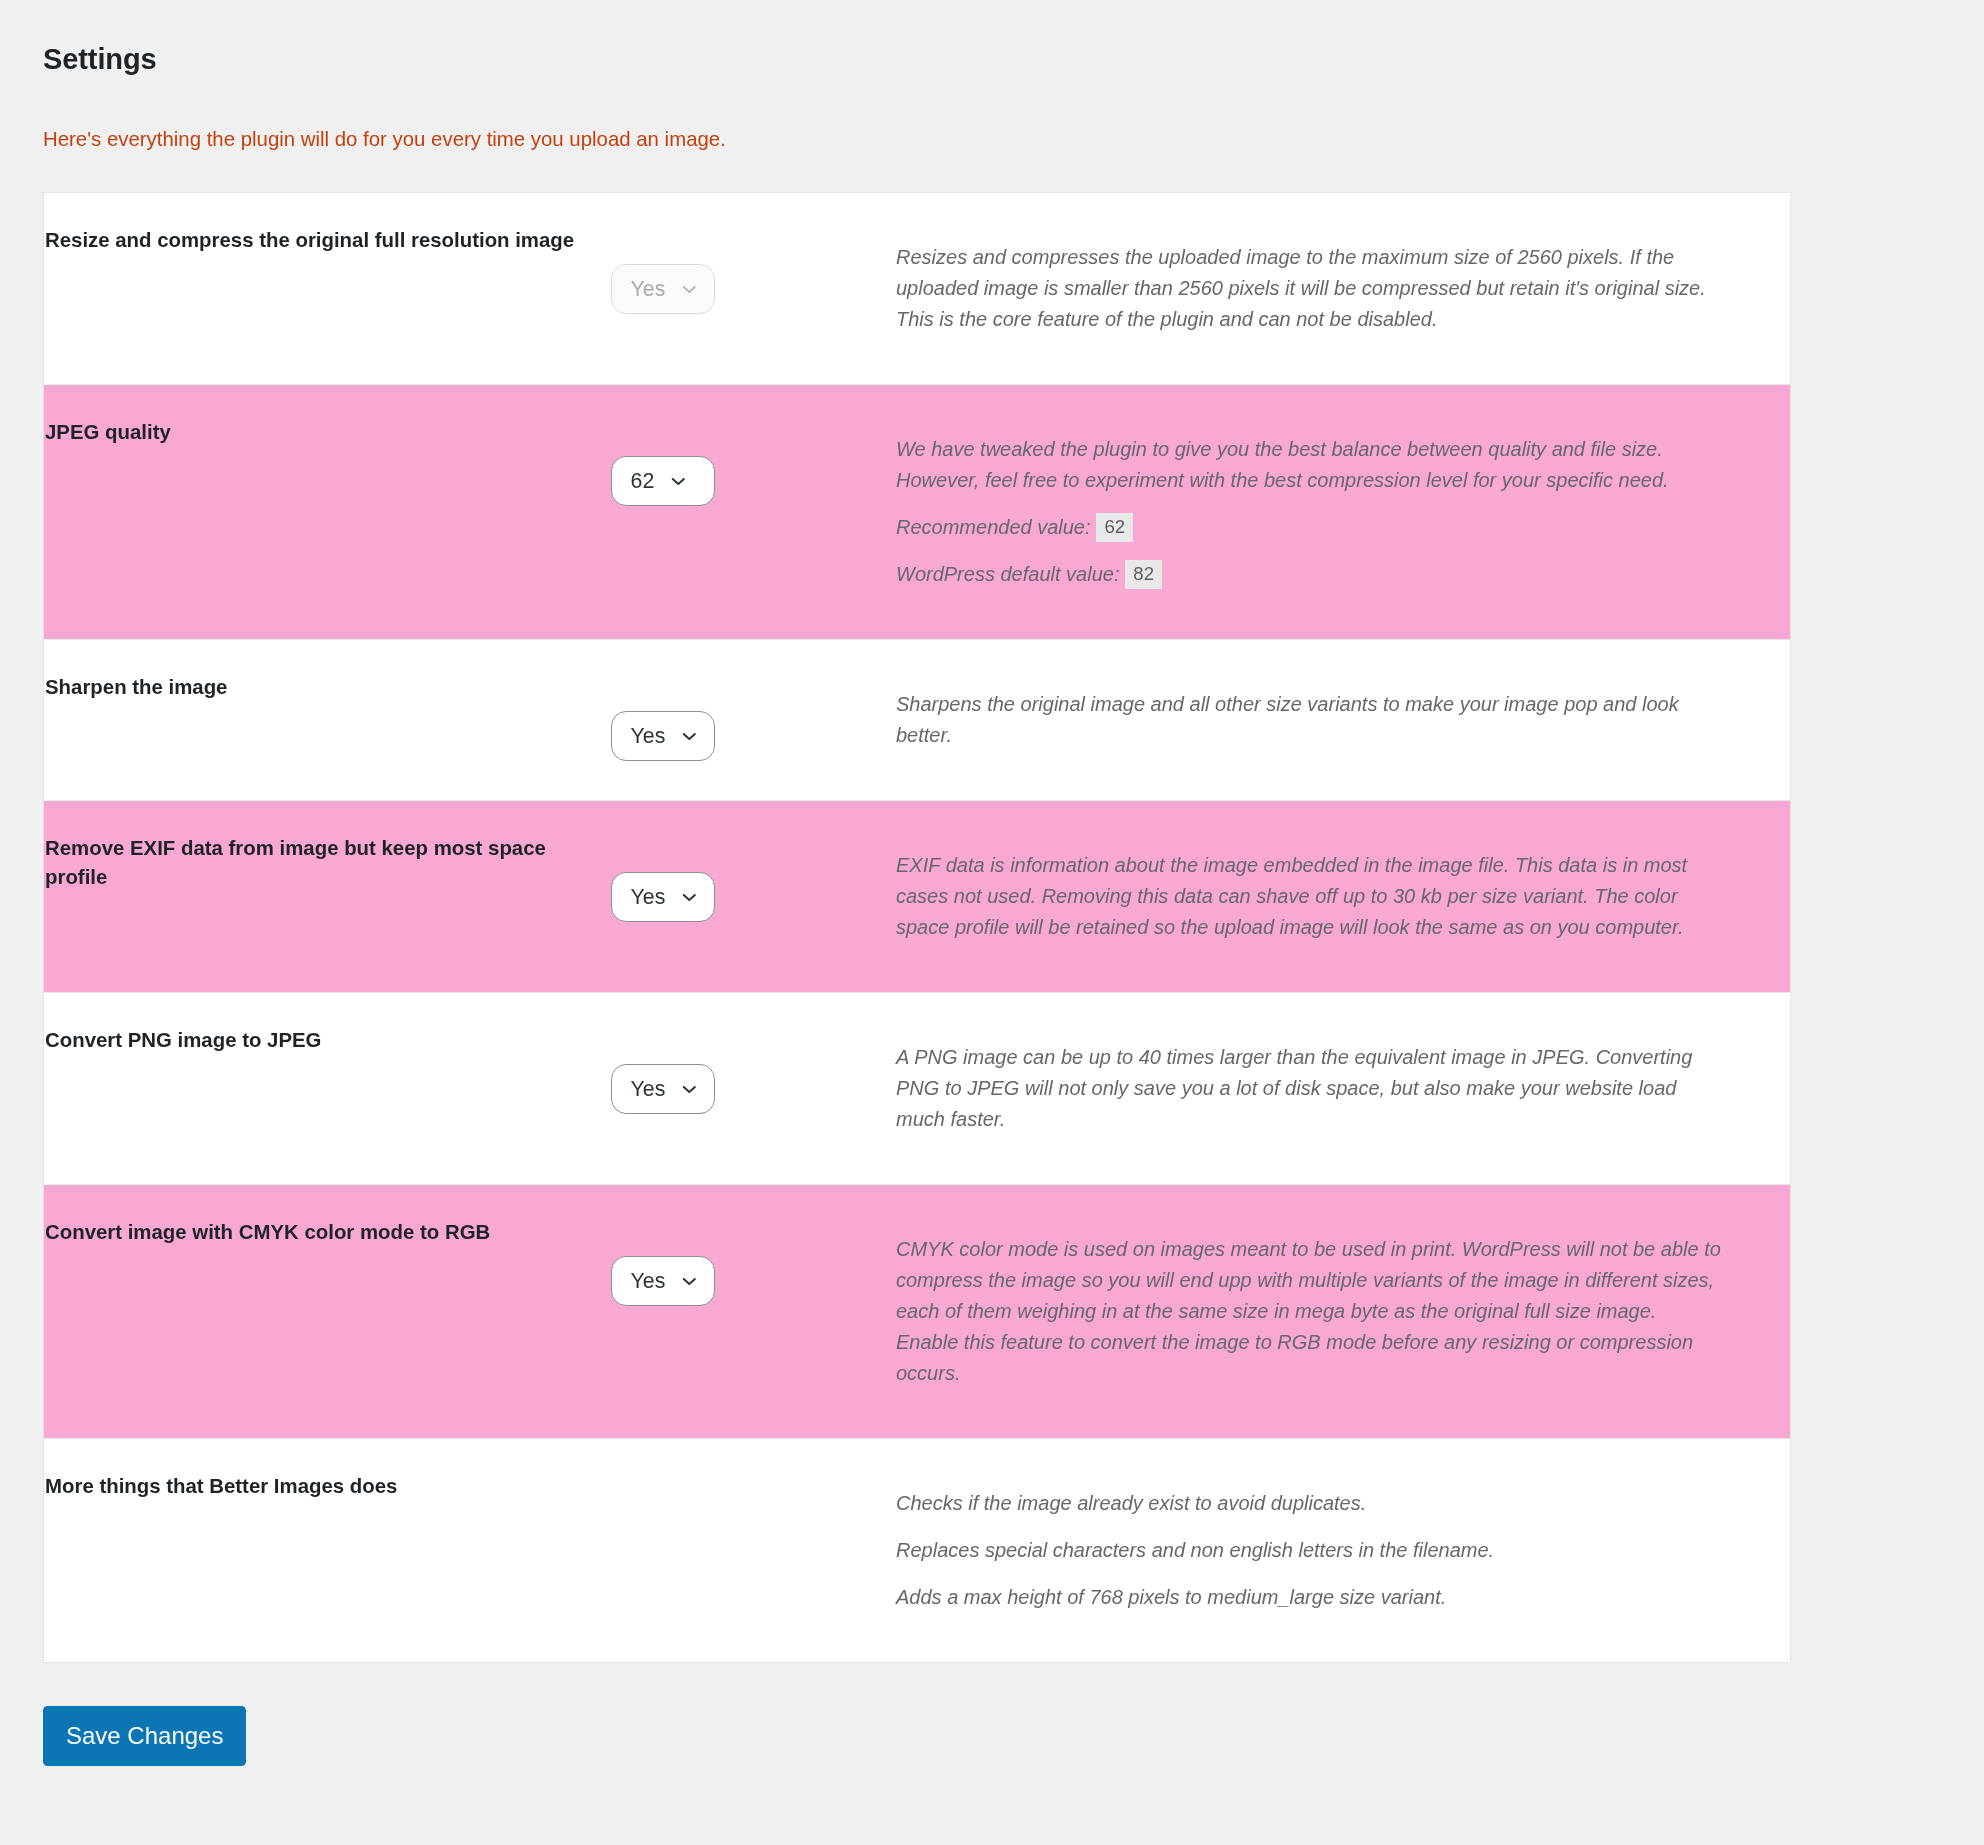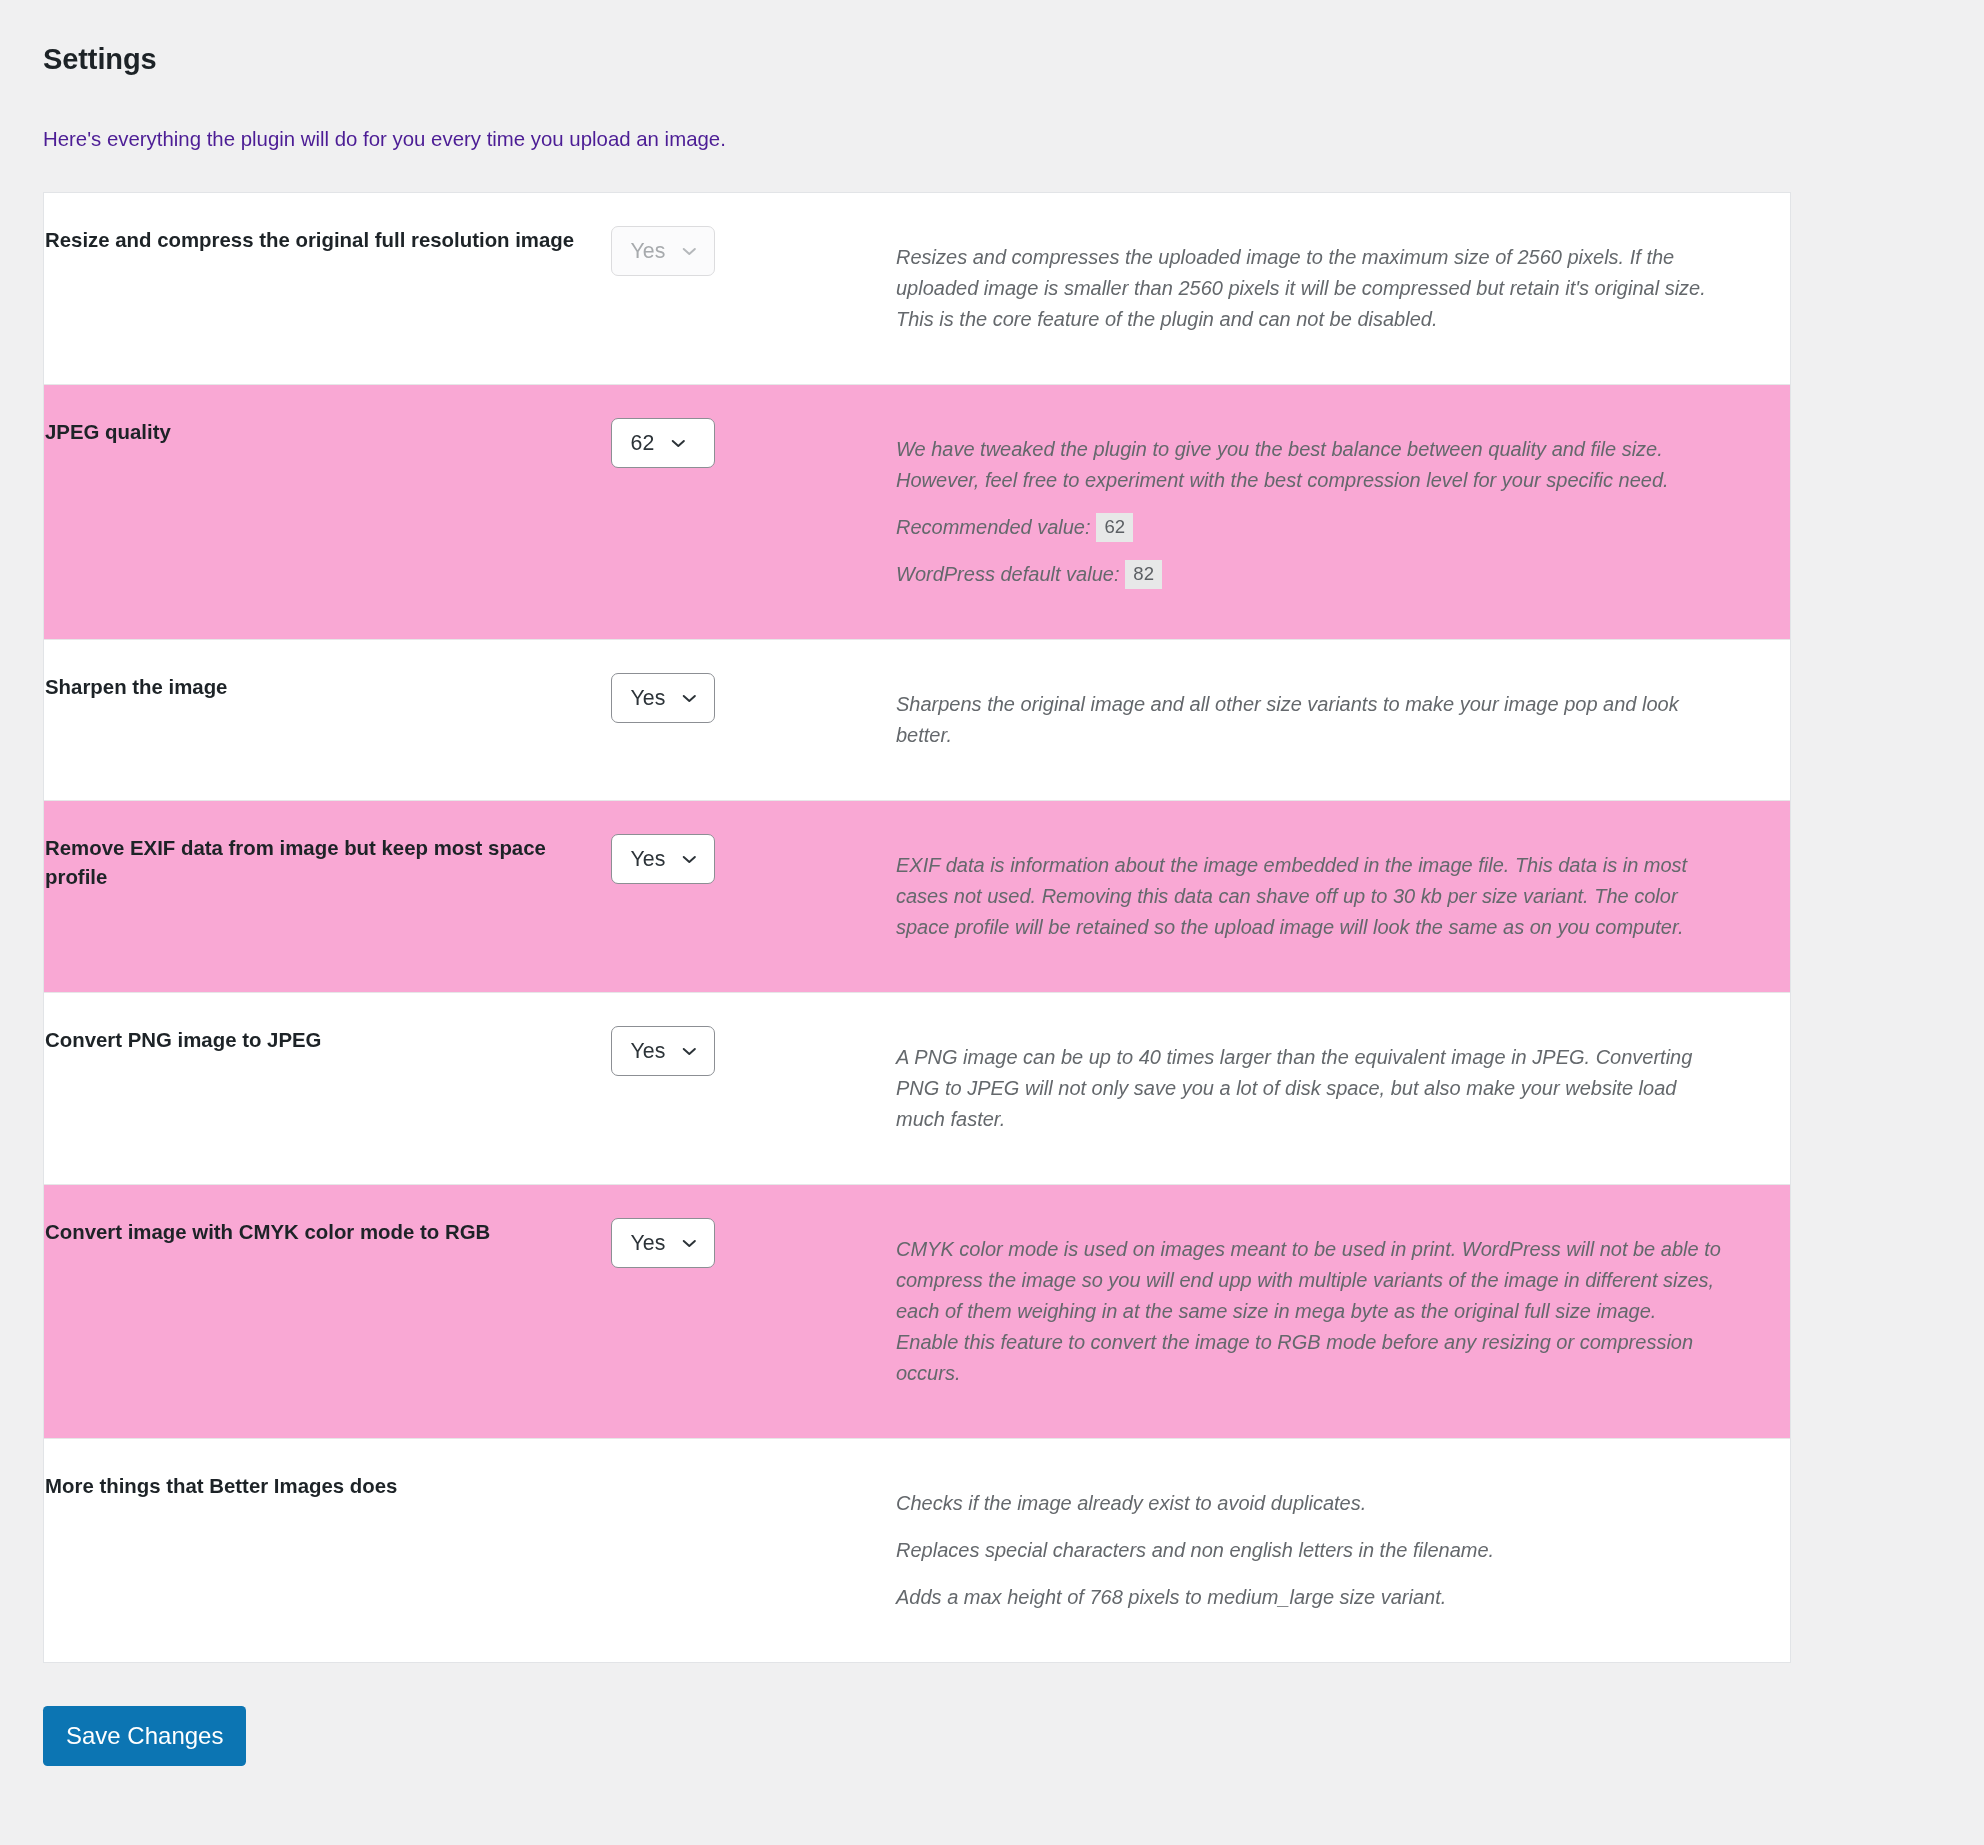--- a/index.html
+++ b/index.html
@@ -24,21 +24,21 @@
   .page-title {
     font-size: 29px;
     font-weight: bold;
     color: #1d2327;
     margin: 0 0 0 0;
     line-height: 1.3;
     letter-spacing: -0.1px;
   }
   .page-subtitle {
     font-size: 20.4px;
-    color: #4c1d95;
+    color: #c2410c;
     margin: 46px 0 0 0;
     line-height: 1.4;
   }
 
   
   .settings-card {
     margin-top: 39px;
     border: 0.9px solid #e2e4e7;
     background: #ffffff;
   }
@@ -81,28 +81,29 @@
   .cell-desc p + p { margin-top: 0px; }
 
   
   .select {
     display: inline-flex;
     align-items: center;
     gap: 15px;
     height: 50px;
     padding: 0 15px 0 18.6px;
     border: 0.9px solid #8c8f94;
-    border-radius: 7px;
+    border-radius: 15px;
     background: #ffffff;
     font-size: 21.3px;
     font-style: normal;
     color: #2c3338;
     line-height: 1;
     cursor: pointer;
     min-width: 104px;
+    margin-top: 38px;
   }
   .select .chev {
     display: inline-block;
     width: 18.6px;
     height: 18.6px;
     flex: none;
   }
   .select .chev svg { display: block; }
   .select.disabled {
     border-color: #dcdcde;

